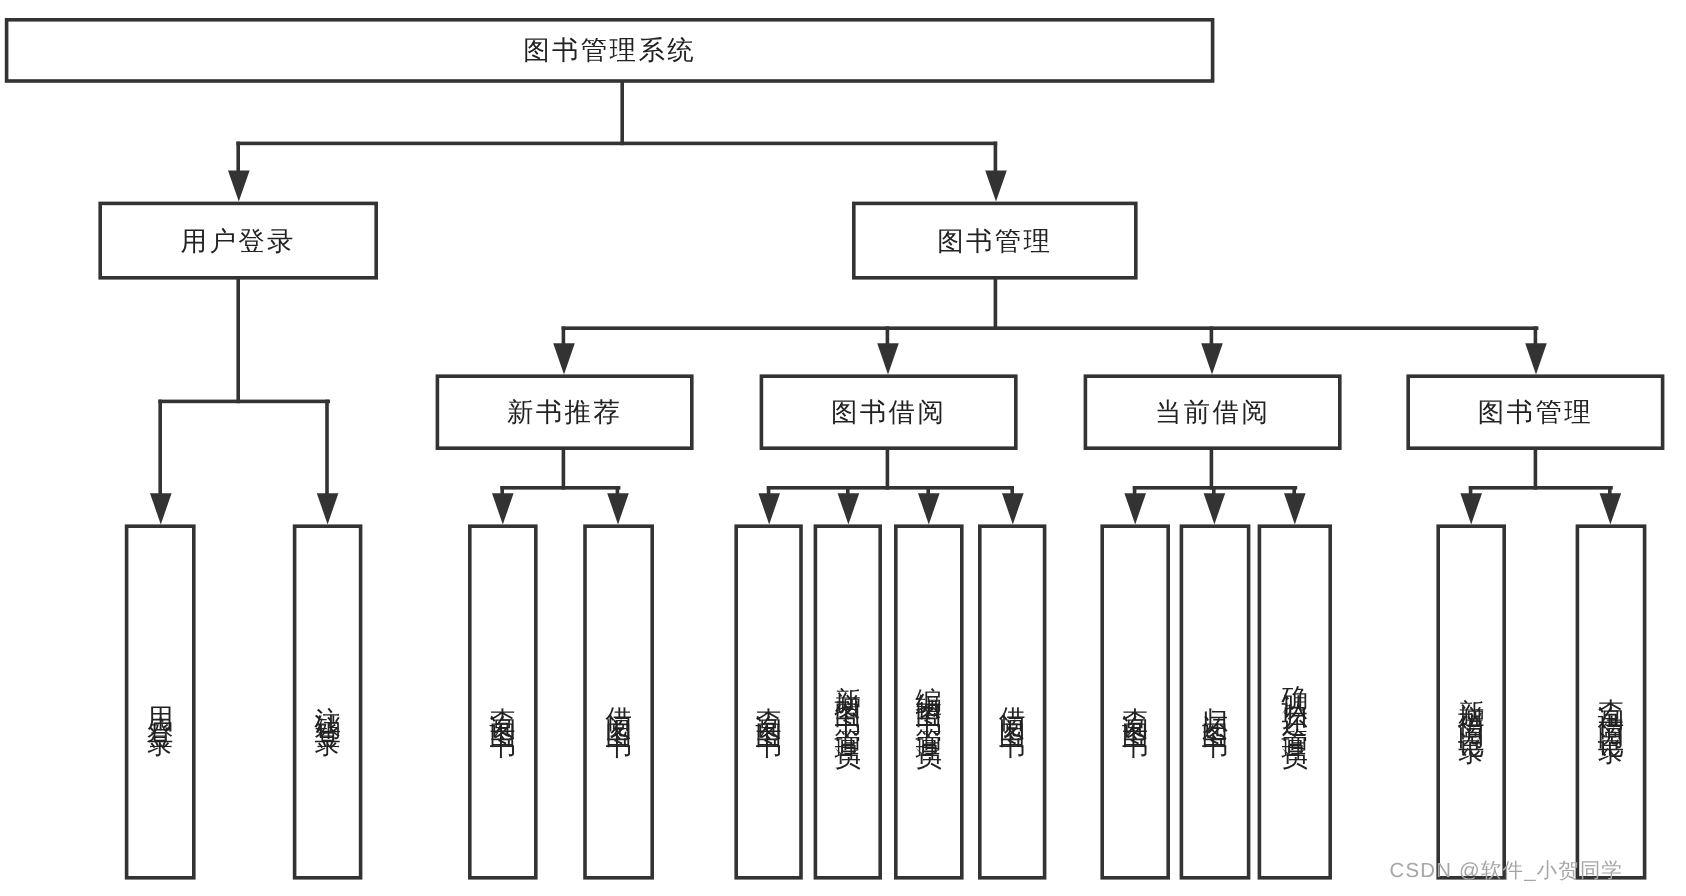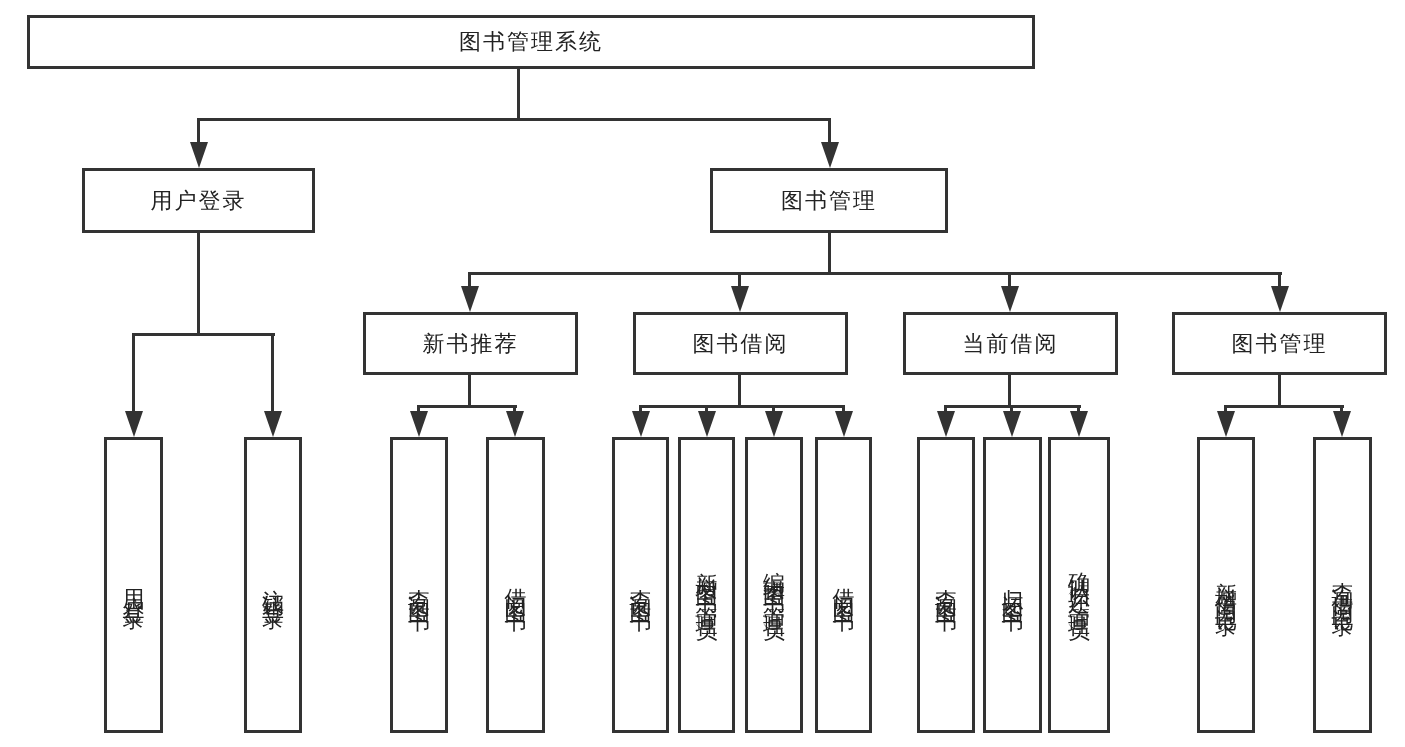--- a/index.html
+++ b/index.html
@@ -34,21 +34,21 @@
   .watermark{
     position:absolute;left:1158px;top:714px;font-size:17px;color:var(--wm);
     white-space:nowrap;z-index:5;letter-spacing:1px;
   }
 </style>
 </head>
 <body>
 
 <div class="canvas">
 
-  <div class="box hbox" style="left:27px;top:15px;width:1008px;height:54px;">
+  <div class="box hbox" style="left:4px;top:15px;width:1008px;height:54px;">
     <span>图书管理系统</span>
   </div>
 
   <div class="line" style="left:517px;top:68px;width:3px;height:53px;"></div>
   <div class="line" style="left:197px;top:118px;width:634px;height:3px;"></div>
   <div class="line" style="left:197px;top:118px;width:3px;height:30px;"></div>
   <div class="arrow" style="left:190px;top:142px;"></div>
   <div class="line" style="left:828px;top:118px;width:3px;height:30px;"></div>
   <div class="arrow" style="left:821px;top:142px;"></div>
 
@@ -161,14 +161,15 @@
     <span>确认归还（管理员）</span>
   </div>
 
   <div class="box vbox" style="left:1197px;top:437px;width:58px;height:296px;">
     <span>新增借阅记录</span>
   </div>
   <div class="box vbox" style="left:1313px;top:437px;width:59px;height:296px;">
     <span>查询借阅记录</span>
   </div>
 
+  <div class="watermark">CSDN @软件_小贺同学</div>
 
 </div>
 
 </body></html>

